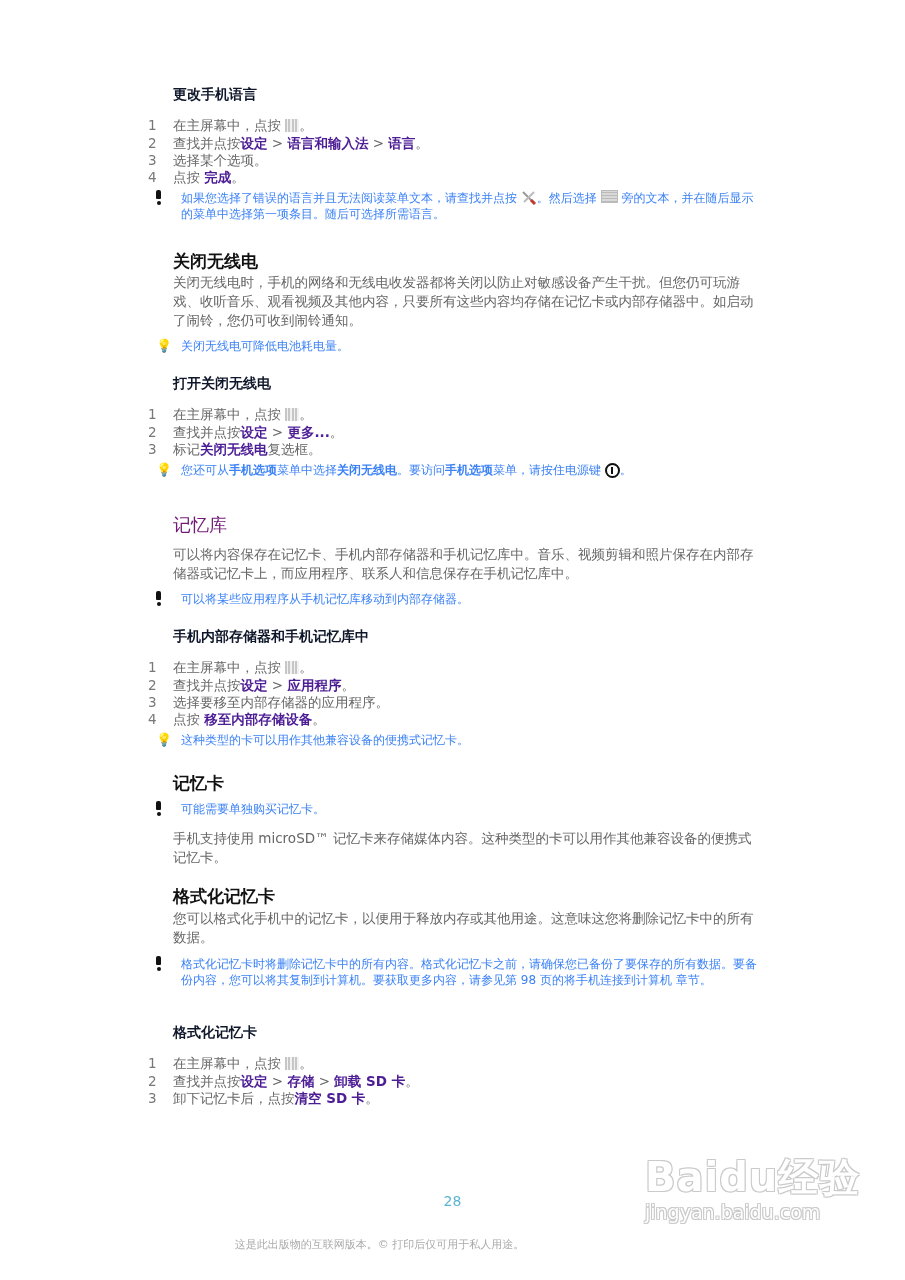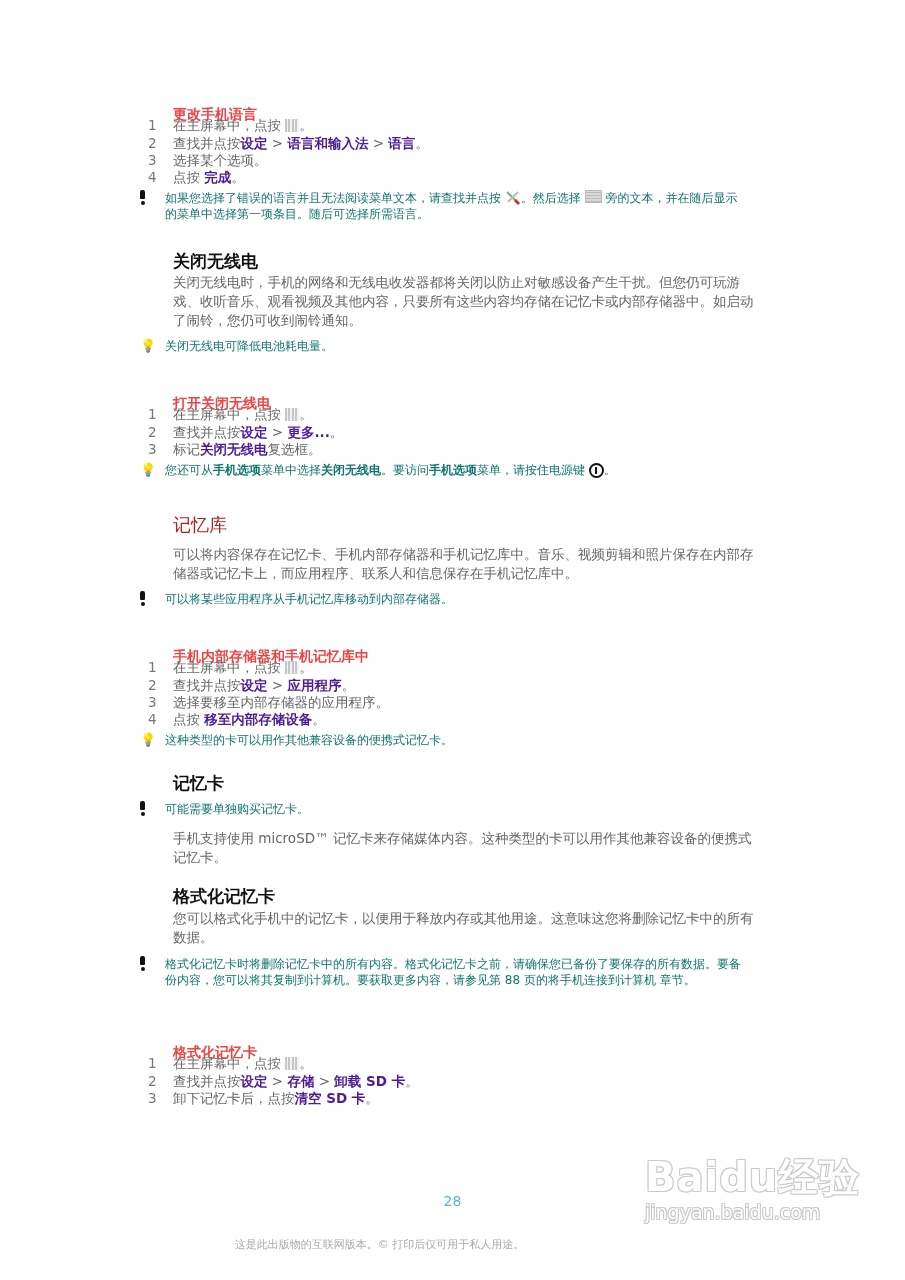--- a/index.html
+++ b/index.html
@@ -1,26 +1,26 @@
 <!DOCTYPE html>
 <html><head>
 <meta charset="utf-8">
 <style>
   html, body { margin:0; padding:0; background:#ffffff; }
   body { width:905px; height:1280px; position:relative; overflow:hidden;
          font-family:"DejaVu Sans","Liberation Sans",sans-serif; color:#555; }
   .abs { position:absolute; }
-  .sub { color:#ef4444; font-weight:bold; font-size:14px; left:173px;margin-top:20px; }
+  .sub { color:#0f172a; font-weight:bold; font-size:14px; left:173px; }
   .h2 { color:#111; font-weight:bold; font-size:17px; left:173px; }
-  .h1 { color:#b91c1c; font-weight:normal; font-size:18px; left:173px; }
+  .h1 { color:#701a75; font-weight:normal; font-size:18px; left:173px; }
   .step { left:148px; font-size:13.5px; color:#666; height:17px; line-height:17px; white-space:nowrap;margin-top:8px; }
   .step .num { display:inline-block; width:25px; color:#777; }
   .step b { color:#4c1d95; }
   .para { left:173px; width:585px; font-size:13.5px; line-height:19px; color:#666; }
-  .note { left:140px; font-size:12px; line-height:16px; color:#0f766e; }
+  .note { left:156px; font-size:12px; line-height:16px; color:#3b82f6; }
   .note .ic { display:inline-block; width:25px; vertical-align:top; }
   .note .txt { display:inline-block; width:580px; vertical-align:top; }
   .excl { display:inline-block; width:5px; height:14px; position:relative; }
   .excl:before { content:""; position:absolute; left:0; top:0; width:5px; height:9px; background:#111; border-radius:2px 2px 1px 1px; }
   .excl:after { content:""; position:absolute; left:0.5px; top:11px; width:4px; height:4px; background:#111; border-radius:50%; }
   .grid-ic { display:inline-block; width:14px; height:13px; vertical-align:-2px;
     background:
       repeating-linear-gradient(90deg,#bdbdbd 0 2px,#f0f0f0 2px 3.5px),
       #ddd; opacity:.85; }
   .tools-ic { display:inline-block; width:16px; height:15px; vertical-align:-3px; }
@@ -107,21 +107,21 @@
 
 <div class="abs h2" style="top:772px">记忆卡</div>
 <div class="abs note" style="top:801px">
   <span class="ic"><span class="excl"></span></span><span class="txt">可能需要单独购买记忆卡。</span>
 </div>
 <div class="abs para" style="top:829px">手机支持使用 microSD™ 记忆卡来存储媒体内容。这种类型的卡可以用作其他兼容设备的便携式记忆卡。</div>
 
 <div class="abs h2" style="top:885px">格式化记忆卡</div>
 <div class="abs para" style="top:909px">您可以格式化手机中的记忆卡，以便用于释放内存或其他用途。这意味这您将删除记忆卡中的所有数据。</div>
 <div class="abs note" style="top:956px">
-  <span class="ic"><span class="excl"></span></span><span class="txt">格式化记忆卡时将删除记忆卡中的所有内容。格式化记忆卡之前，请确保您已备份了要保存的所有数据。要备份内容，您可以将其复制到计算机。要获取更多内容，请参见第 88 页的将手机连接到计算机 章节。</span>
+  <span class="ic"><span class="excl"></span></span><span class="txt">格式化记忆卡时将删除记忆卡中的所有内容。格式化记忆卡之前，请确保您已备份了要保存的所有数据。要备份内容，您可以将其复制到计算机。要获取更多内容，请参见第 98 页的将手机连接到计算机 章节。</span>
 </div>
 
 <div class="abs sub" style="top:1024px">格式化记忆卡</div>
 <div class="abs step" style="top:1047px">
   <span class="num">1</span><span>在主屏幕中，点按 </span><span class="grid-ic"></span><span>。</span>
 </div>
 <div class="abs step" style="top:1065px">
   <span class="num">2</span><span>查找并点按</span><b>设定</b><span> &gt; </span><b>存储</b><span> &gt; </span><b>卸载 SD 卡</b><span>。</span>
 </div>
 <div class="abs step" style="top:1082px">

